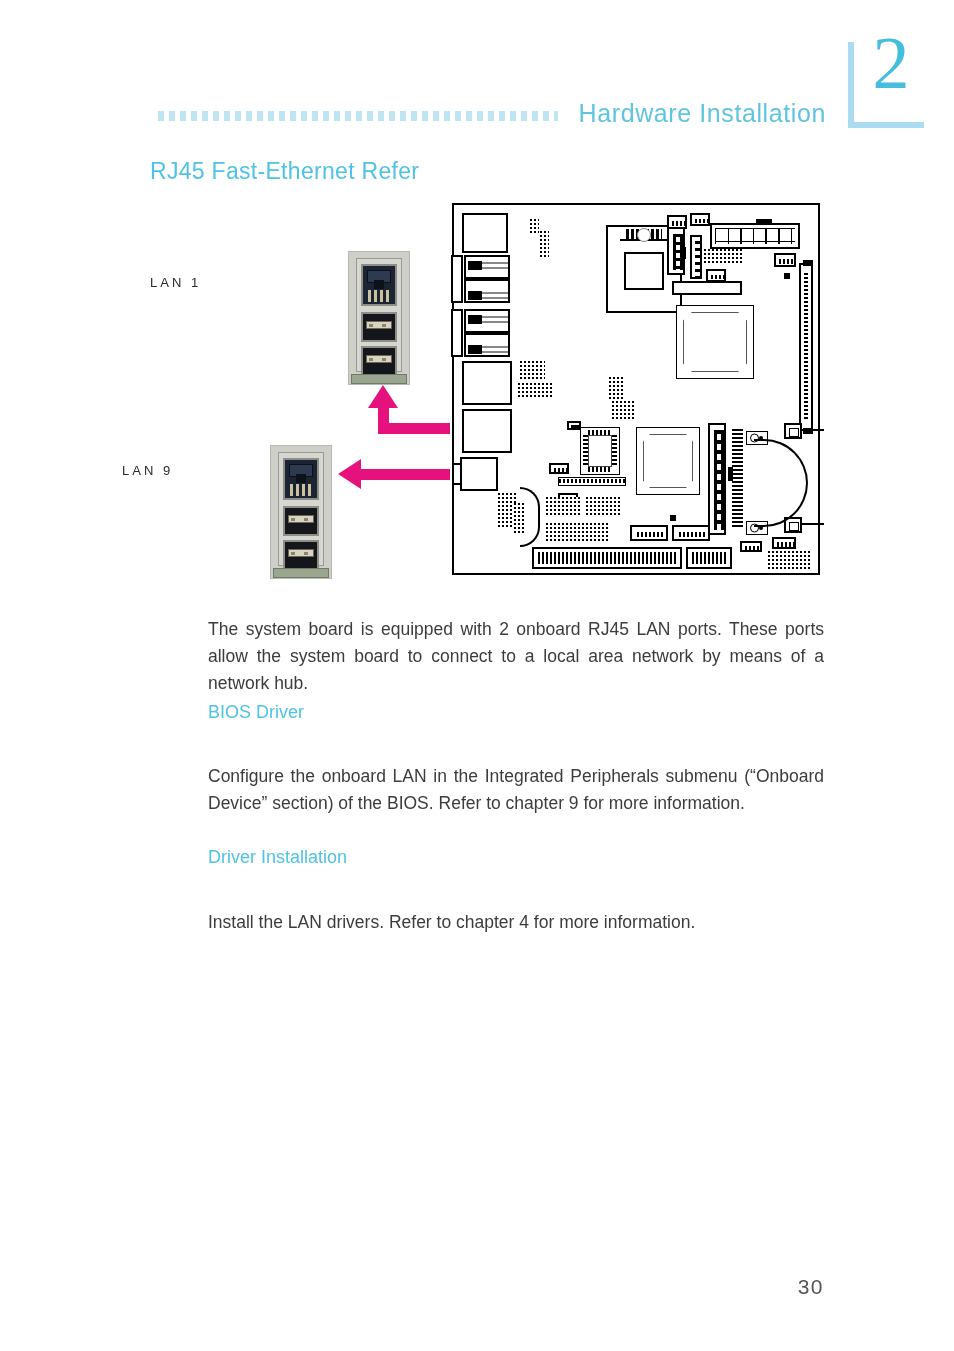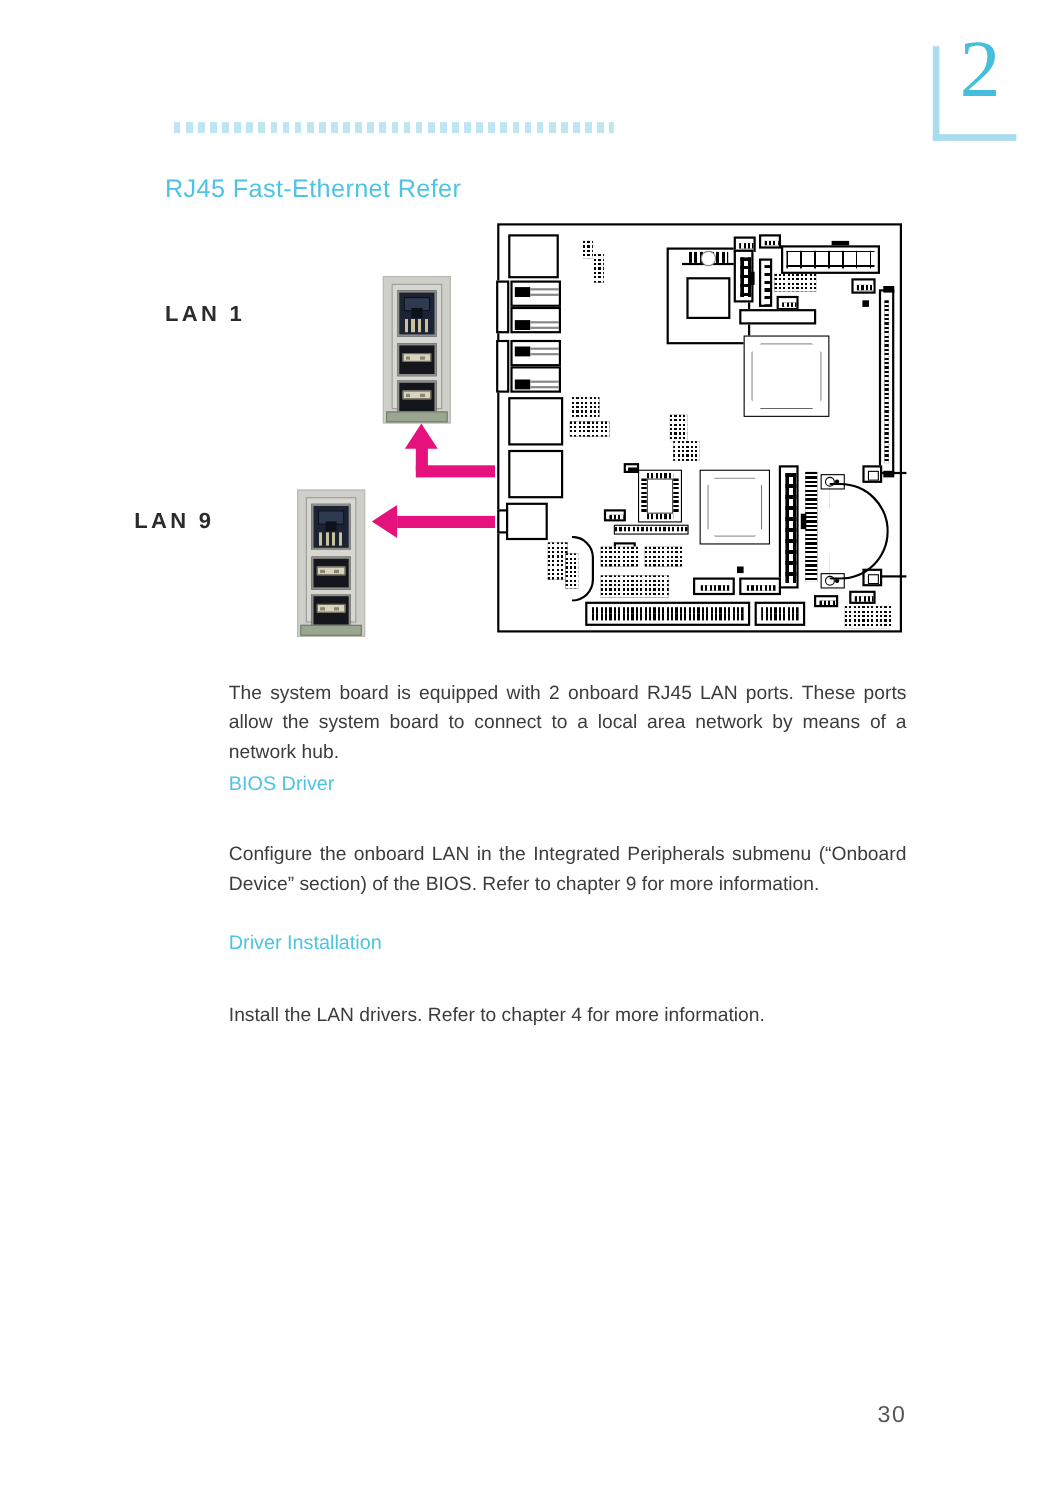--- a/index.html
+++ b/index.html
@@ -171,25 +171,24 @@
     width: 88%; height: 50%;
     background-image: repeating-linear-gradient(
       to right,
       #8a8472 0px, #8a8472 4px,
       #d9d4c0 4px, #d9d4c0 13px
     );
   }
 
   .lan-label {
     position: absolute;
-    font-size: 20px;
+    font-size: 13px;
     letter-spacing: 3px;
     color: #2b2b2b;
     white-space: nowrap;
-    font-weight: bold;
   }
 
   
   .arrow-shaft {
     position: absolute;
     background: #e5127d;
   }
   .arrow-head-left {
     position: absolute;
     width: 0; height: 0;
@@ -402,20 +401,21 @@
     font-size: 21px;
     letter-spacing: 1.5px;
     color: #555;
   }
 </style>
 </head>
 <body>
 
 <div class="page-header">
   <div class="dot-rule"></div>
+  <div class="header-title">Hardware  Installation</div>
   <div class="chapter-bracket">
     <div class="vbar"></div>
     <div class="hbar"></div>
   </div>
   <div class="chapter-number">2</div>
 </div>
 
 <div class="section-title">RJ45 Fast-Ethernet Refer</div>
 
 <div class="figure">

